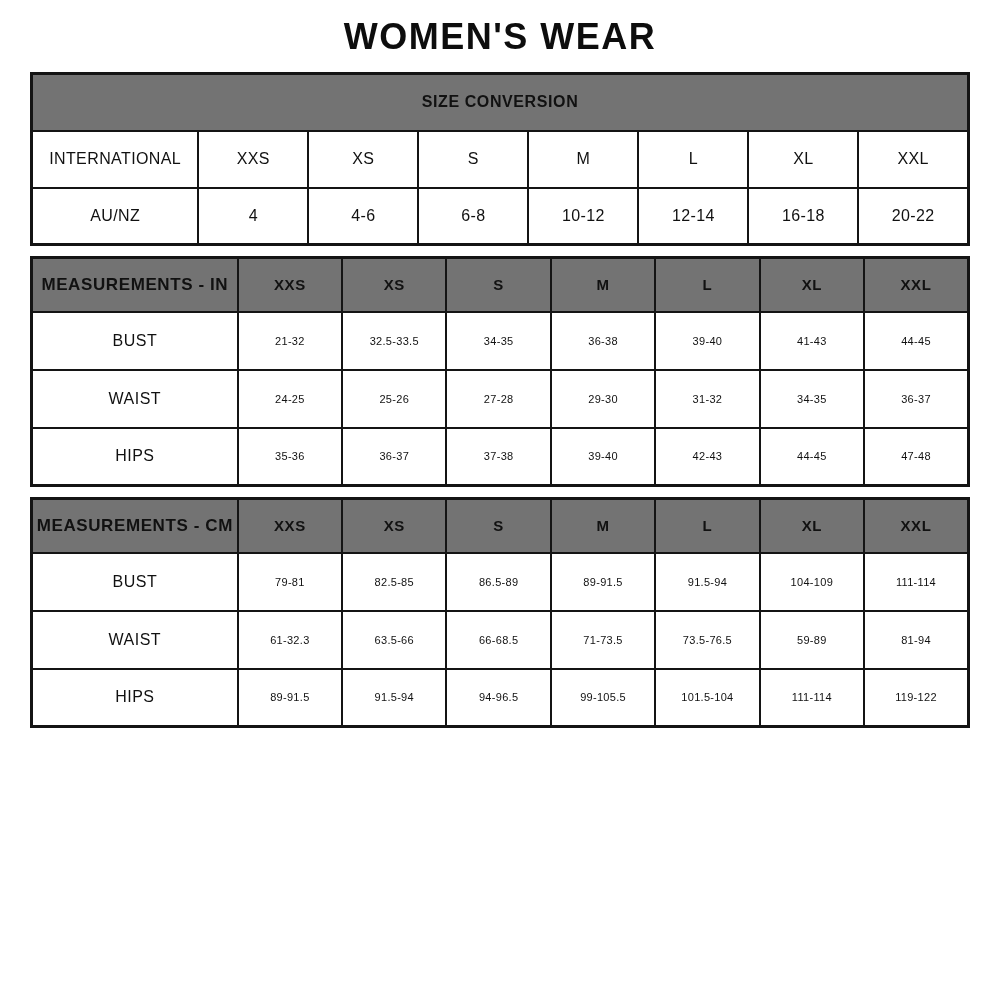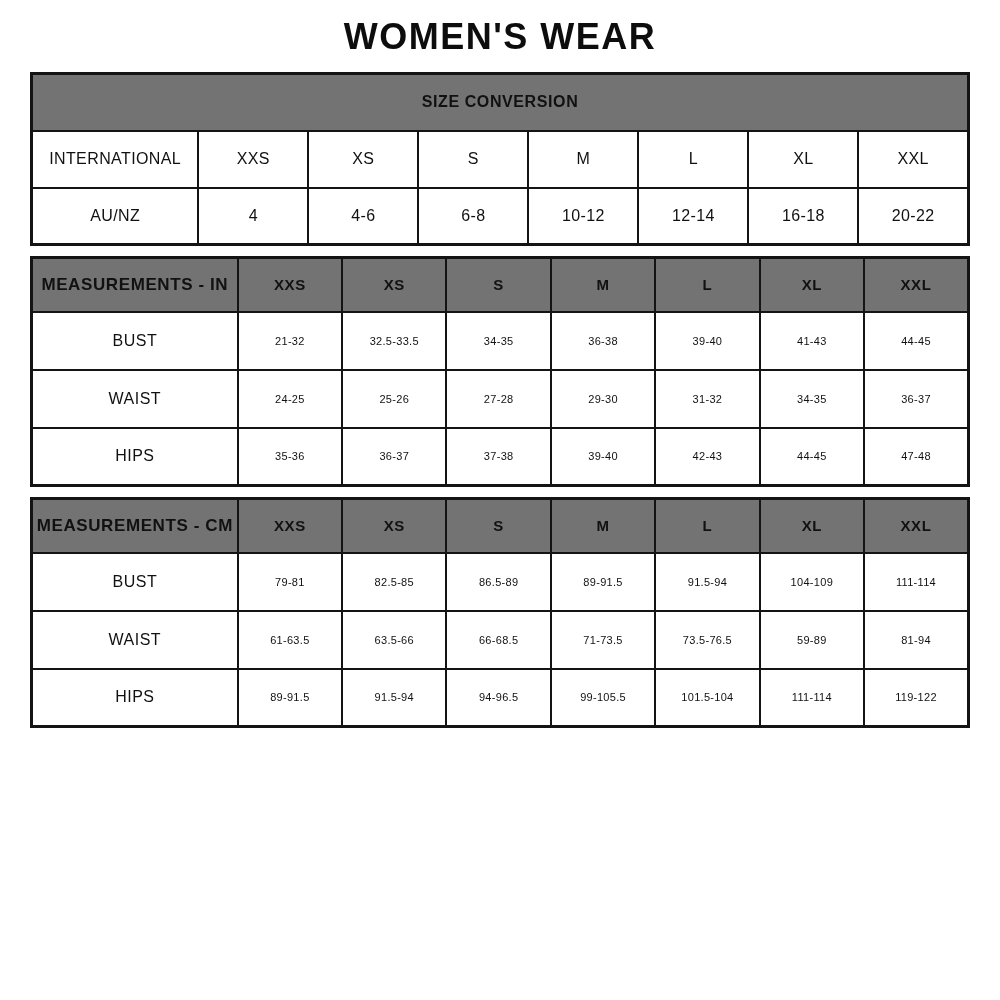--- a/index.html
+++ b/index.html
@@ -182,21 +182,21 @@
           <td>79-81</td>
           <td>82.5-85</td>
           <td>86.5-89</td>
           <td>89-91.5</td>
           <td>91.5-94</td>
           <td>104-109</td>
           <td>111-114</td>
         </tr>
         <tr>
           <td class="row-label">WAIST</td>
-          <td>61-63.5</td>
+          <td>61-32.3</td>
           <td>63.5-66</td>
           <td>66-68.5</td>
           <td>71-73.5</td>
           <td>73.5-76.5</td>
           <td>59-89</td>
           <td>81-94</td>
         </tr>
         <tr>
           <td class="row-label">HIPS</td>
           <td>89-91.5</td>

